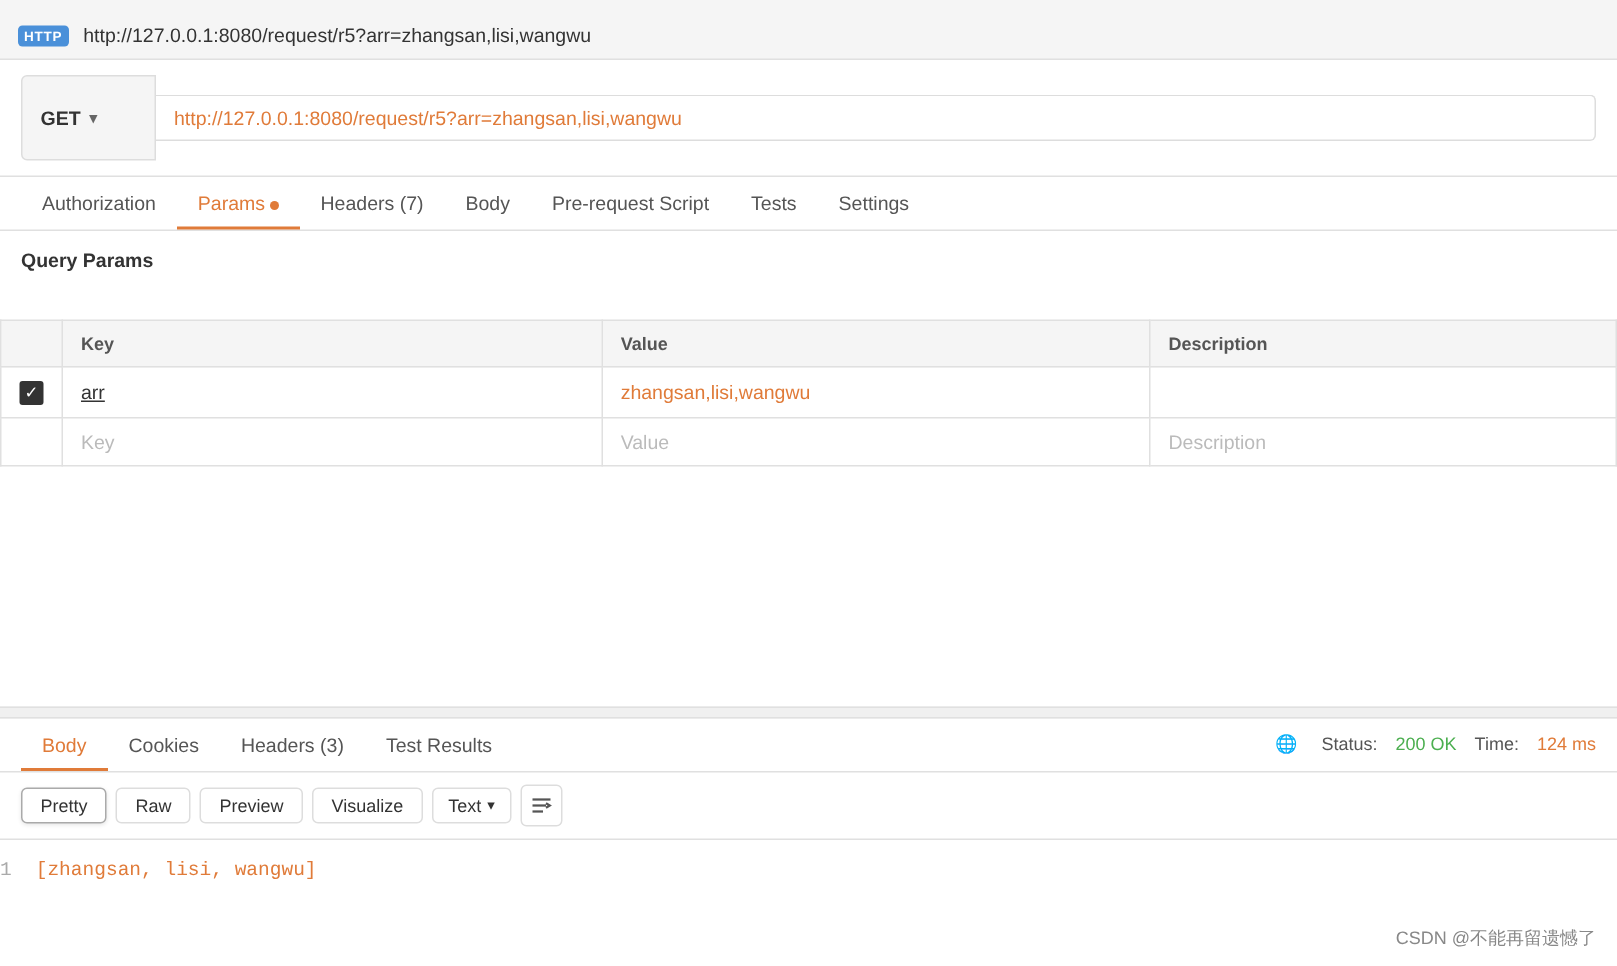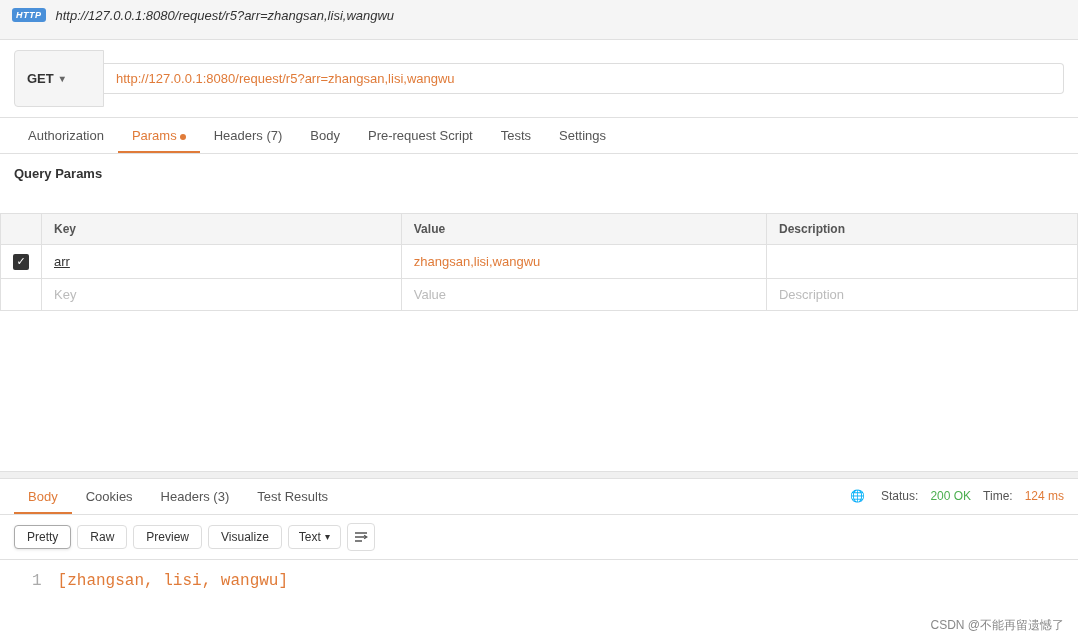--- a/index.html
+++ b/index.html
@@ -1,21 +1,21 @@
 <!DOCTYPE html>
 <html><head>
   <meta charset="utf-8">
   <style>
     * { box-sizing: border-box; margin: 0; padding: 0; }
     body { font-family: -apple-system, BlinkMacSystemFont, 'Segoe UI', sans-serif; font-size: 13px; background: #fff; color: #333; }
 
     
     .title-bar {
-      display: flex; align-items: flex-start; padding: 8px 12px; border-bottom: 1px solid #e0e0e0;
-      background: #f5f5f5; height: 40px; font-style: italic;
+      display: flex; align-items: flex-end; padding: 8px 12px; border-bottom: 1px solid #e0e0e0;
+      background: #f5f5f5; height: 40px;
     }
     .title-bar-icon {
       background: #4a90d9; color: #fff; font-size: 9px; font-weight: bold;
       padding: 2px 4px; border-radius: 3px; margin-right: 10px; letter-spacing: 0.5px;
     }
     .title-bar-url { font-size: 13px; color: #333; }
 
     
     .request-bar {
       display: flex; align-items: center; padding: 10px 14px; border-bottom: 1px solid #e0e0e0; gap: 0;
@@ -113,21 +113,21 @@
       display: flex; align-items: center; gap: 4px; padding: 4px 10px;
       border: 1px solid #ddd; border-radius: 4px; background: #fff; cursor: pointer; font-size: 12px;
     }
     .fmt-icon {
       display: flex; align-items: center; justify-content: center;
       width: 28px; height: 28px; border: 1px solid #ddd; border-radius: 4px; cursor: pointer;
     }
 
     
     .code-area {
-      padding: 12px 32px; font-family: 'Courier New', monospace; font-size: 16px;
+      padding: 12px 0; font-family: 'Courier New', monospace; font-size: 13px;
       background: #fff; min-height: 60px;
     }
     .line-num { color: #aaa; margin-right: 16px; user-select: none; }
     .code-string { color: #e07b39; }
 
     
     .watermark {
       position: fixed; bottom: 10px; right: 14px; font-size: 12px; color: #888;
     }
 

